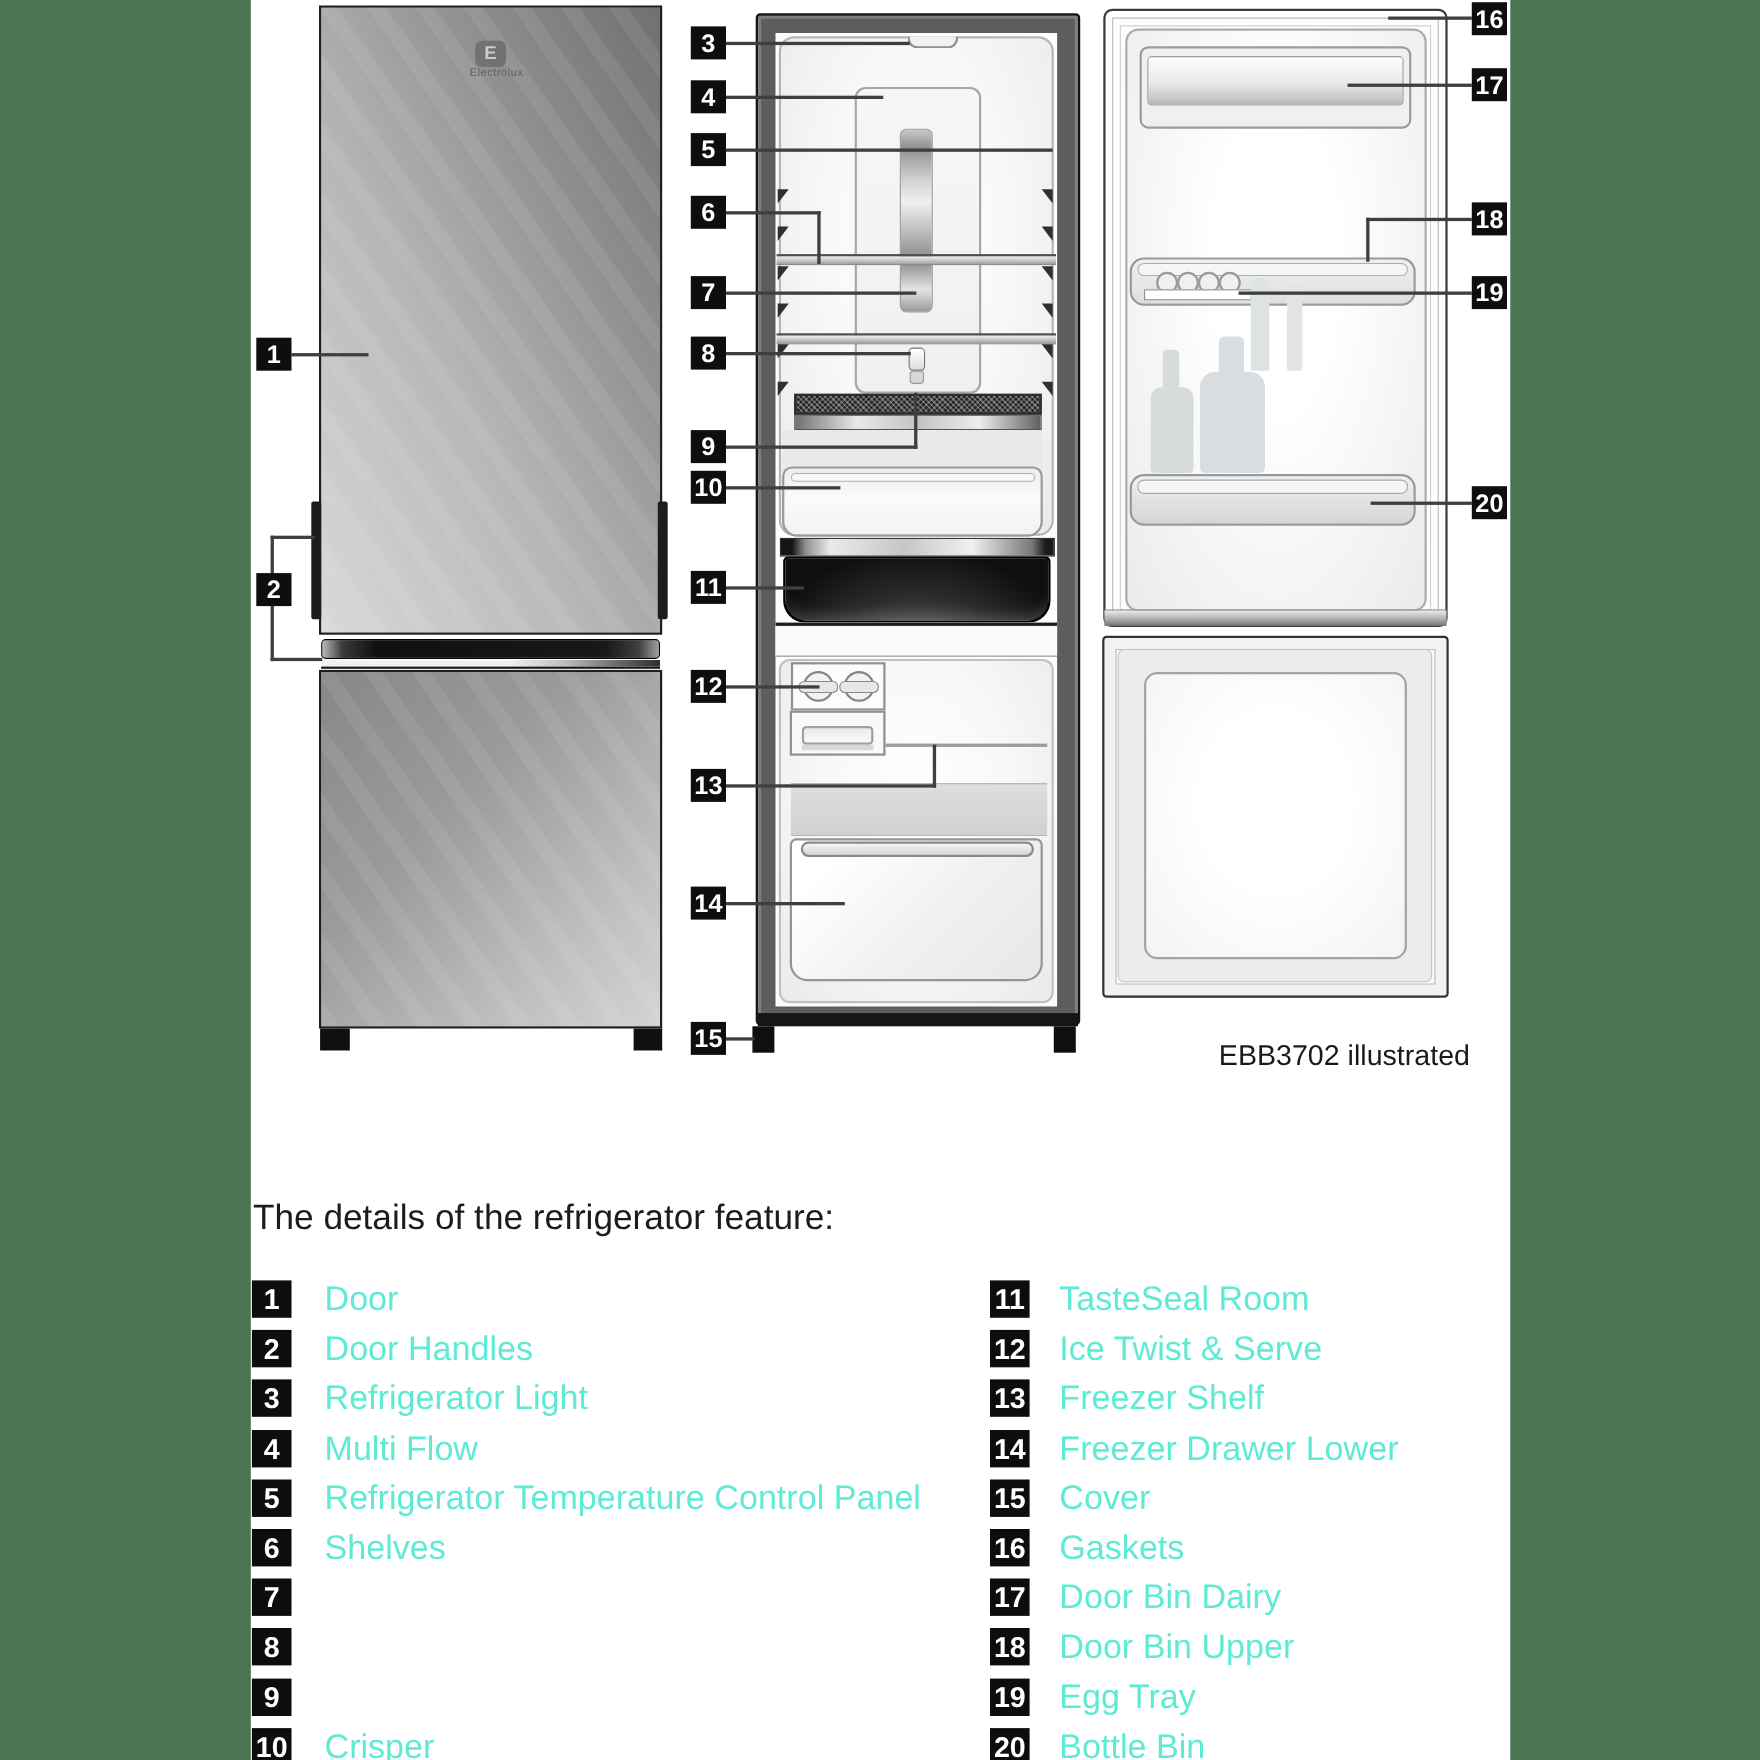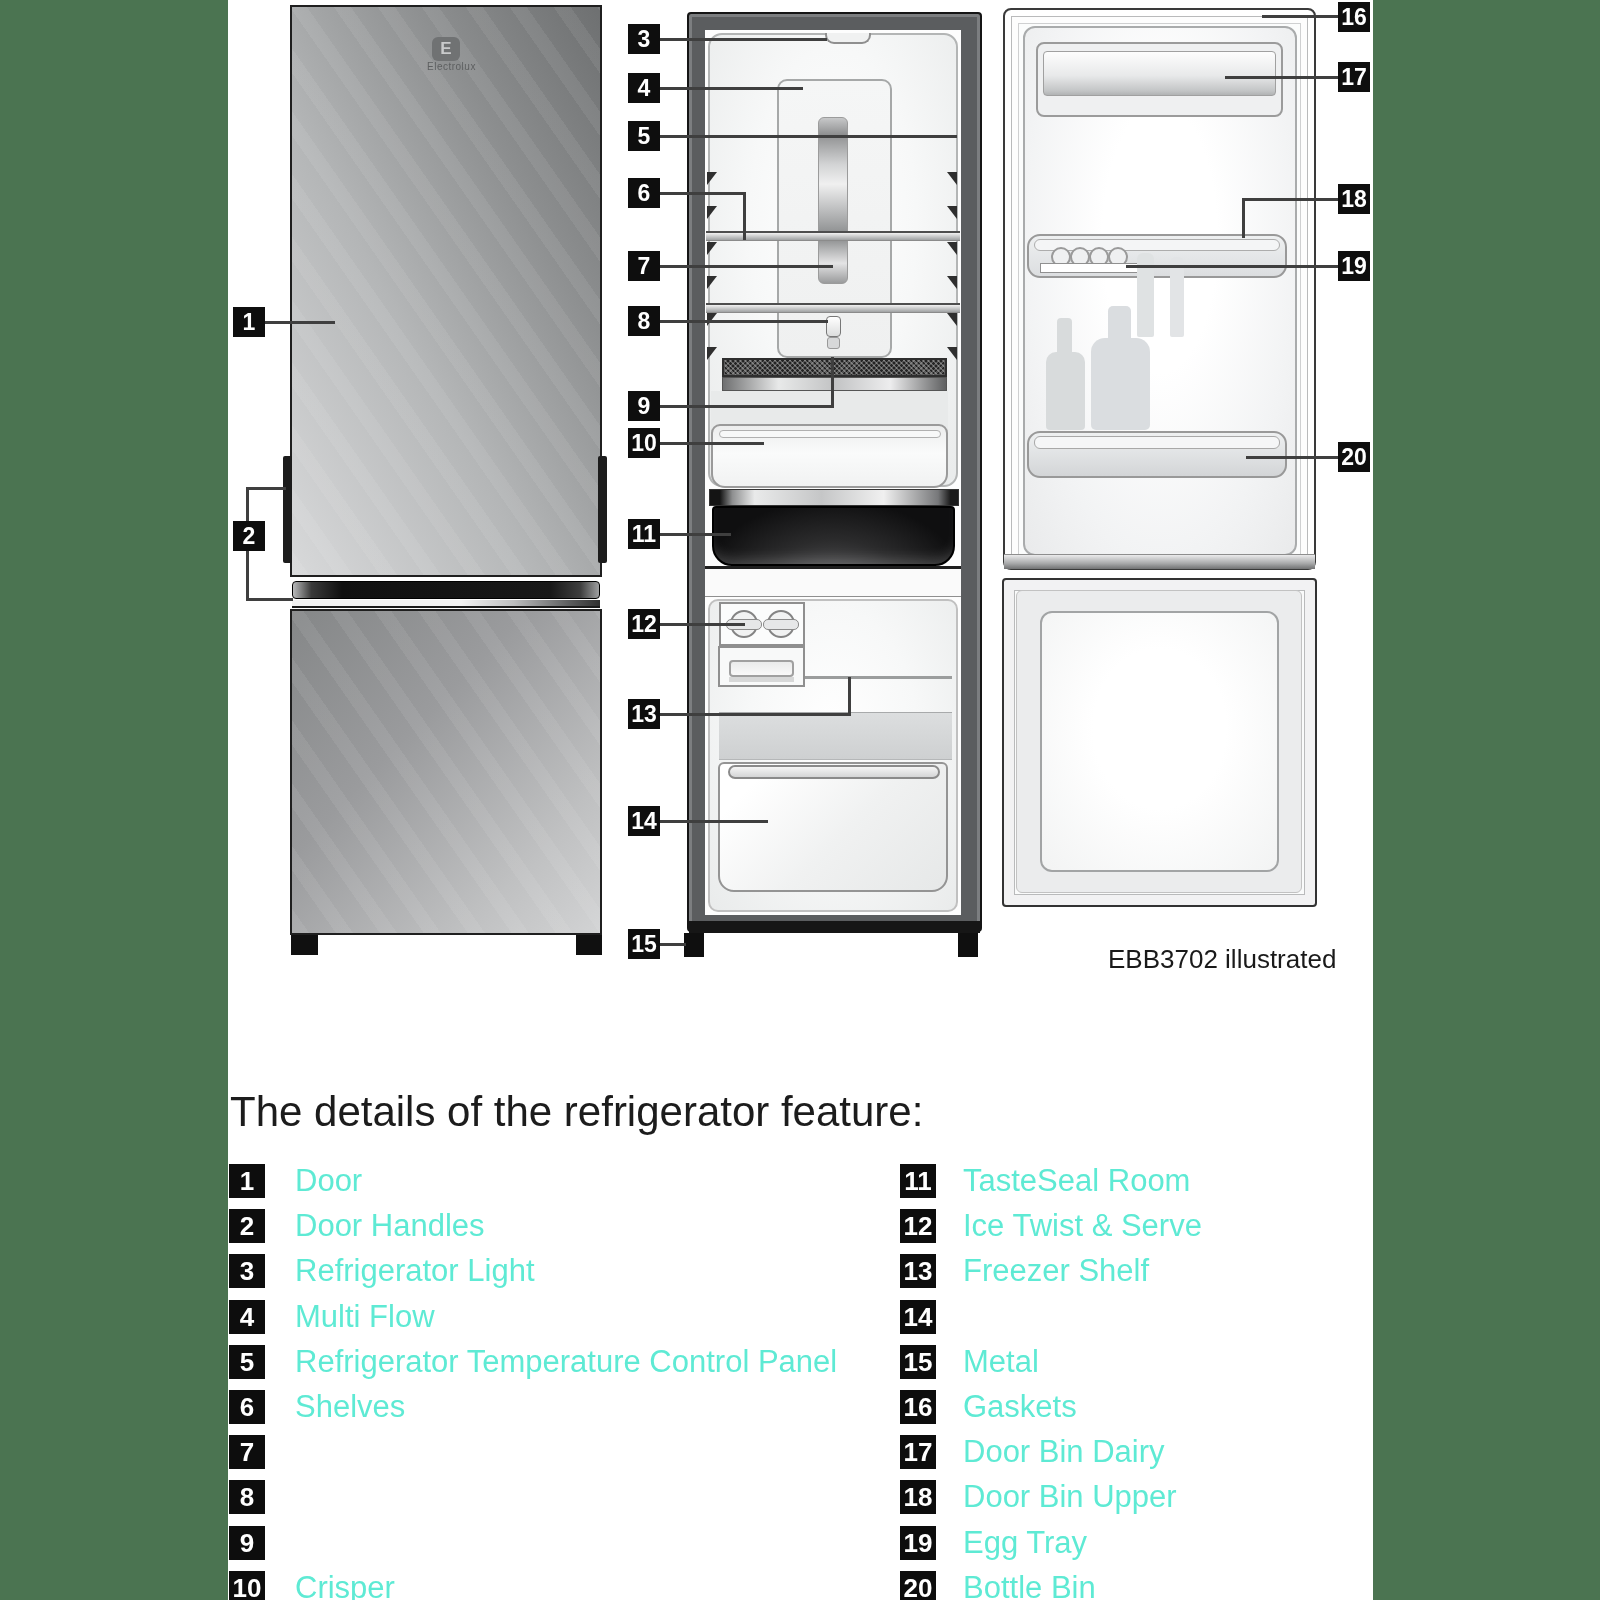--- a/index.html
+++ b/index.html
@@ -12,21 +12,21 @@
   .streaks{position:absolute;inset:0;background:repeating-linear-gradient(55deg, rgba(255,255,255,.07) 0 14px, rgba(0,0,0,0) 14px 36px);pointer-events:none;}
   .hookL{position:absolute;width:0;height:0;border-top:13px solid #2f2f2f;border-right:10px solid transparent;}
   .hookR{position:absolute;width:0;height:0;border-top:13px solid #2f2f2f;border-left:10px solid transparent;}
   .glow{background:radial-gradient(ellipse at 50% 42%, #ffffff 0%, #f7f8f8 48%, #e9ebeb 100%);}
   .lrow{position:absolute;display:flex;align-items:center;height:36px;}
   .lbox{width:36px;height:34px;background:#0d0d0d;color:#fff;font-weight:bold;font-size:26px;
         display:flex;align-items:center;justify-content:center;flex:0 0 auto;line-height:1;}
   .ltext{font-size:31px;color:#5eead4;white-space:nowrap;}
   .leg-left .ltext{margin-left:30px;}
   .leg-right .ltext{margin-left:27px;}
-  #title{position:absolute;left:230px;top:1088px;font-size:42px;color:#1c1c1c;}
+  #title{position:absolute;left:230px;top:1088px;font-size:32px;color:#1c1c1c;}
   #caption{position:absolute;left:1108px;top:944px;font-size:26px;color:#1a1a1a;}
 </style>
 </head>
 <body>
 
 <div id="canvas">
   <div id="page"></div>
 
   <div>
     <div class="abs" style="left:290px;top:5px;width:312px;height:572px;border:2px solid #1f1f1f;box-sizing:border-box;
@@ -275,24 +275,25 @@
     <div class="lrow" style="left:900px;top:1208px;">
       <span class="lbox">12</span>
       <span class="ltext">Ice Twist &amp; Serve</span>
     </div>
     <div class="lrow" style="left:900px;top:1253px;">
       <span class="lbox">13</span>
       <span class="ltext">Freezer Shelf</span>
     </div>
     <div class="lrow" style="left:900px;top:1299px;">
       <span class="lbox">14</span>
+      <span class="ltext">Freezer Drawer Lower</span>
     </div>
     <div class="lrow" style="left:900px;top:1344px;">
       <span class="lbox">15</span>
-      <span class="ltext">Metal</span>
+      <span class="ltext">Cover</span>
     </div>
     <div class="lrow" style="left:900px;top:1389px;">
       <span class="lbox">16</span>
       <span class="ltext">Gaskets</span>
     </div>
     <div class="lrow" style="left:900px;top:1434px;">
       <span class="lbox">17</span>
       <span class="ltext">Door Bin Dairy</span>
     </div>
     <div class="lrow" style="left:900px;top:1479px;">

